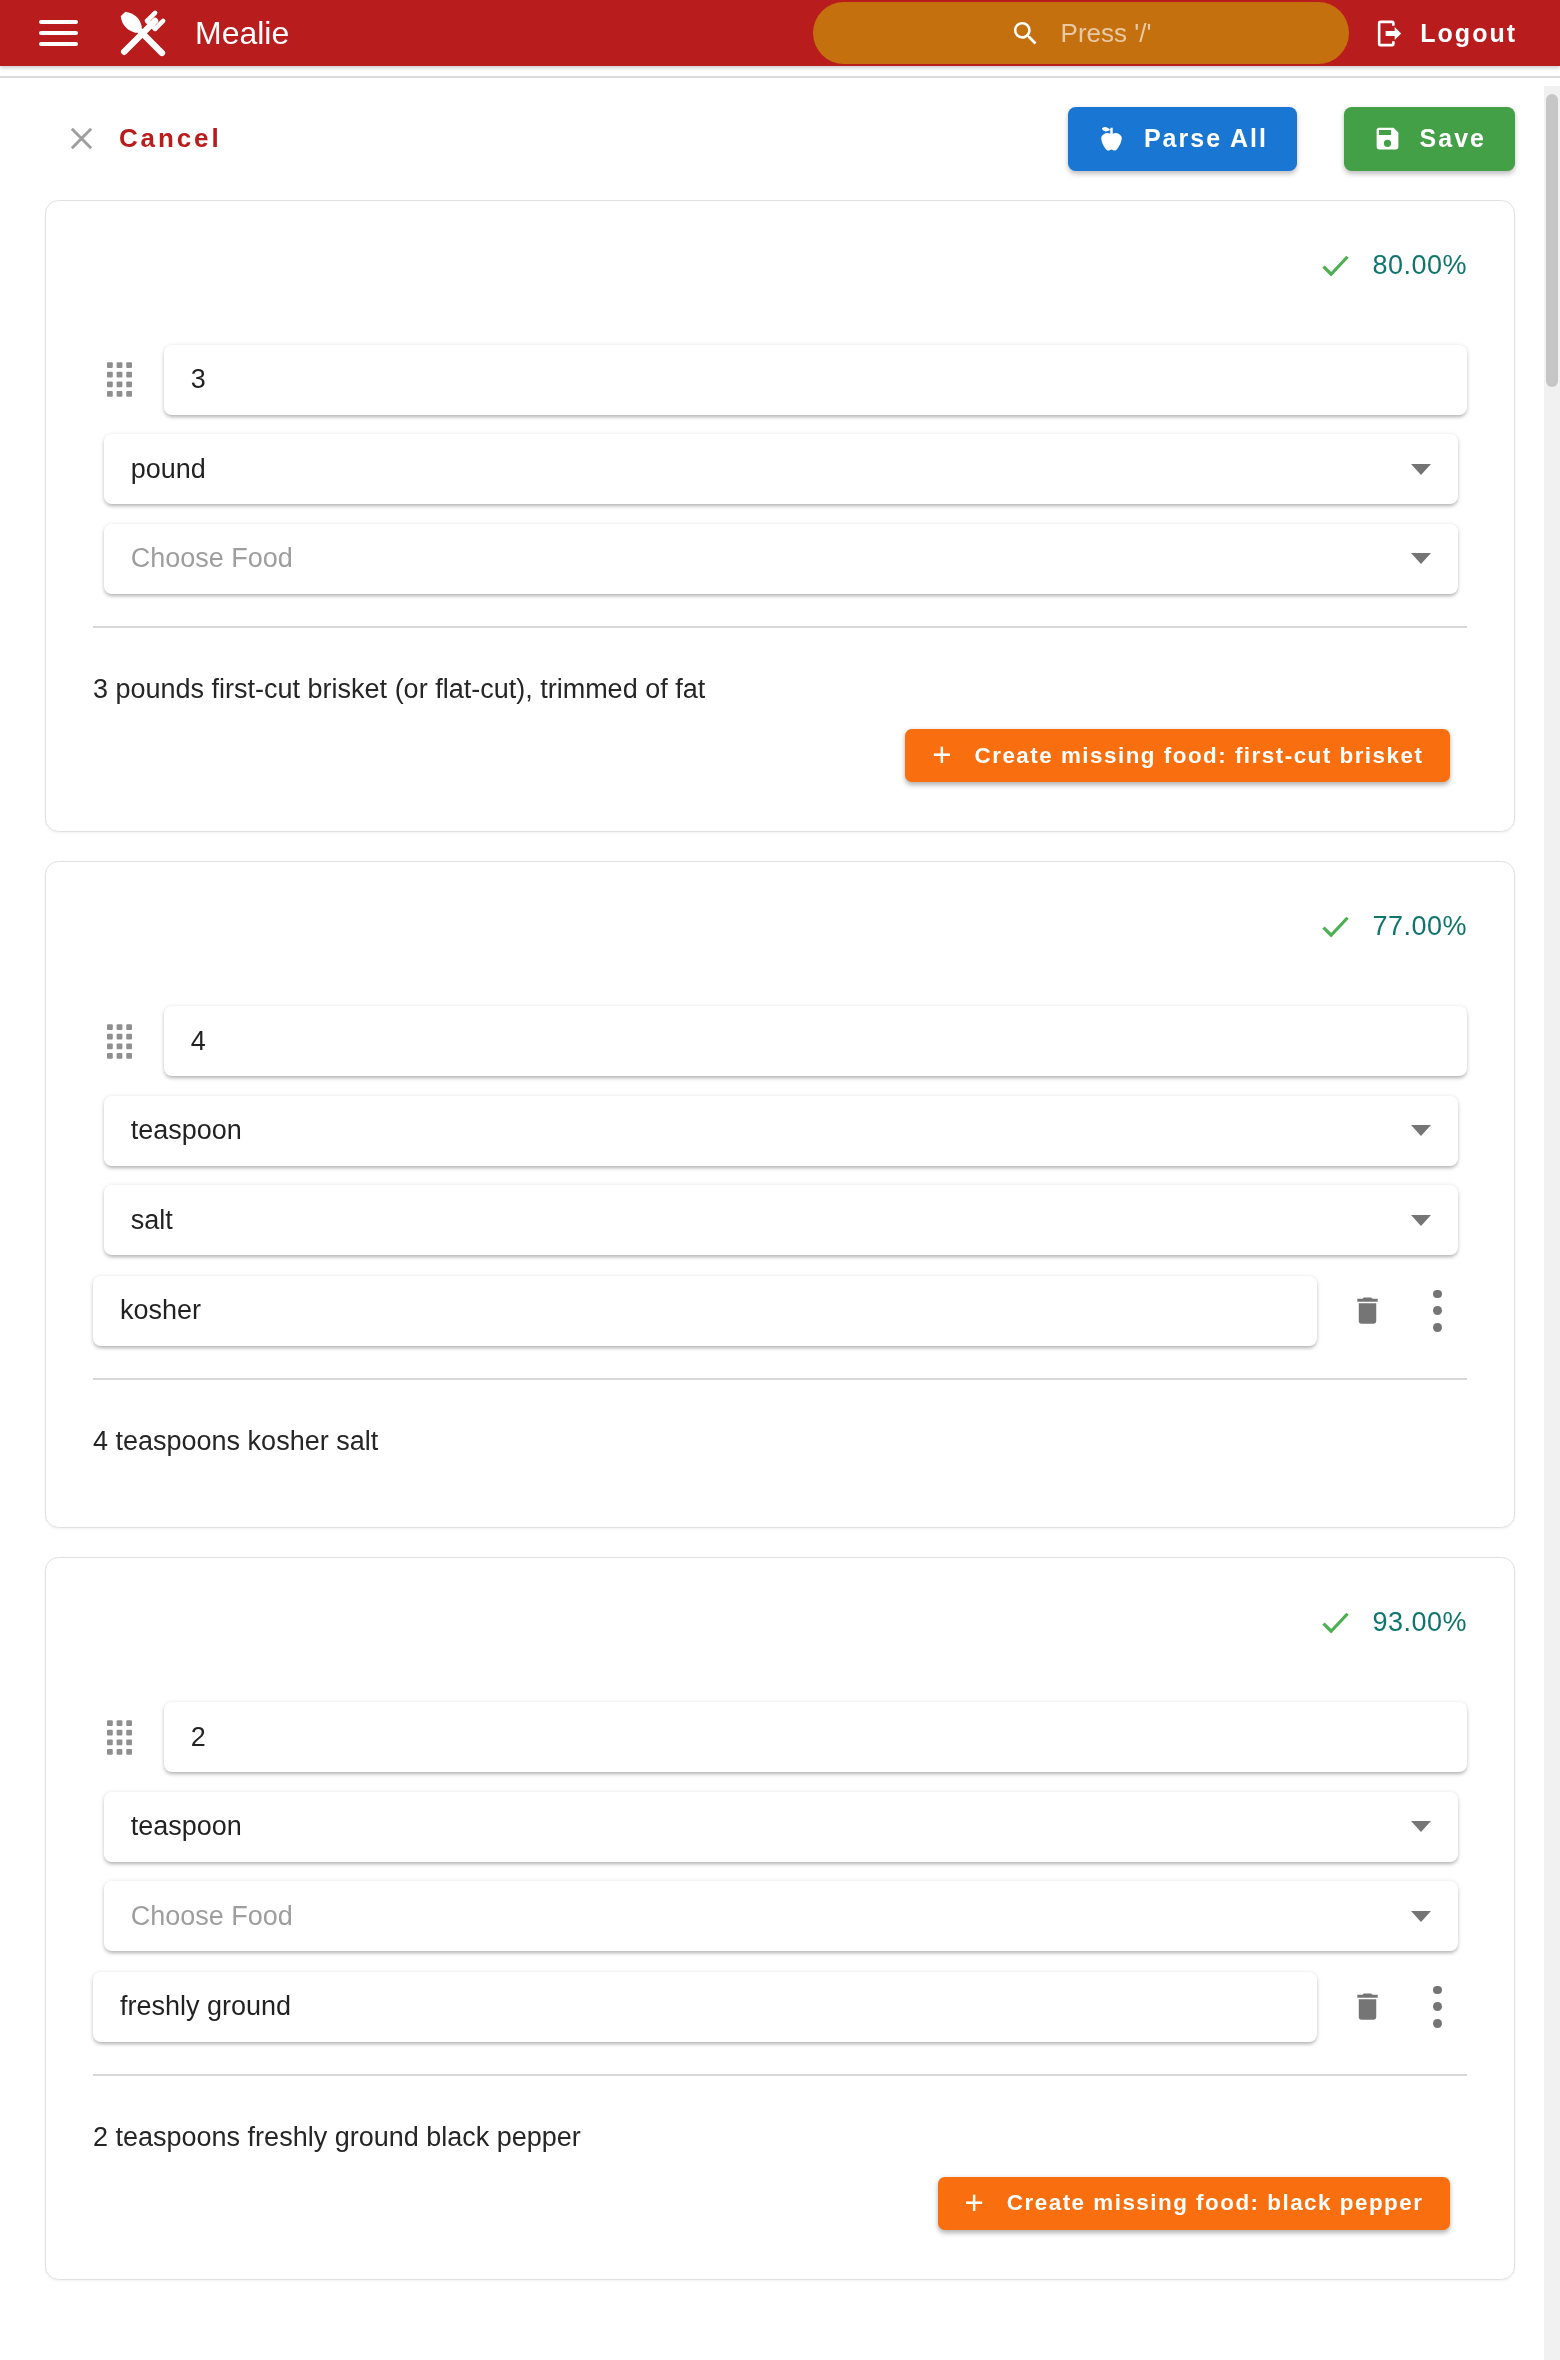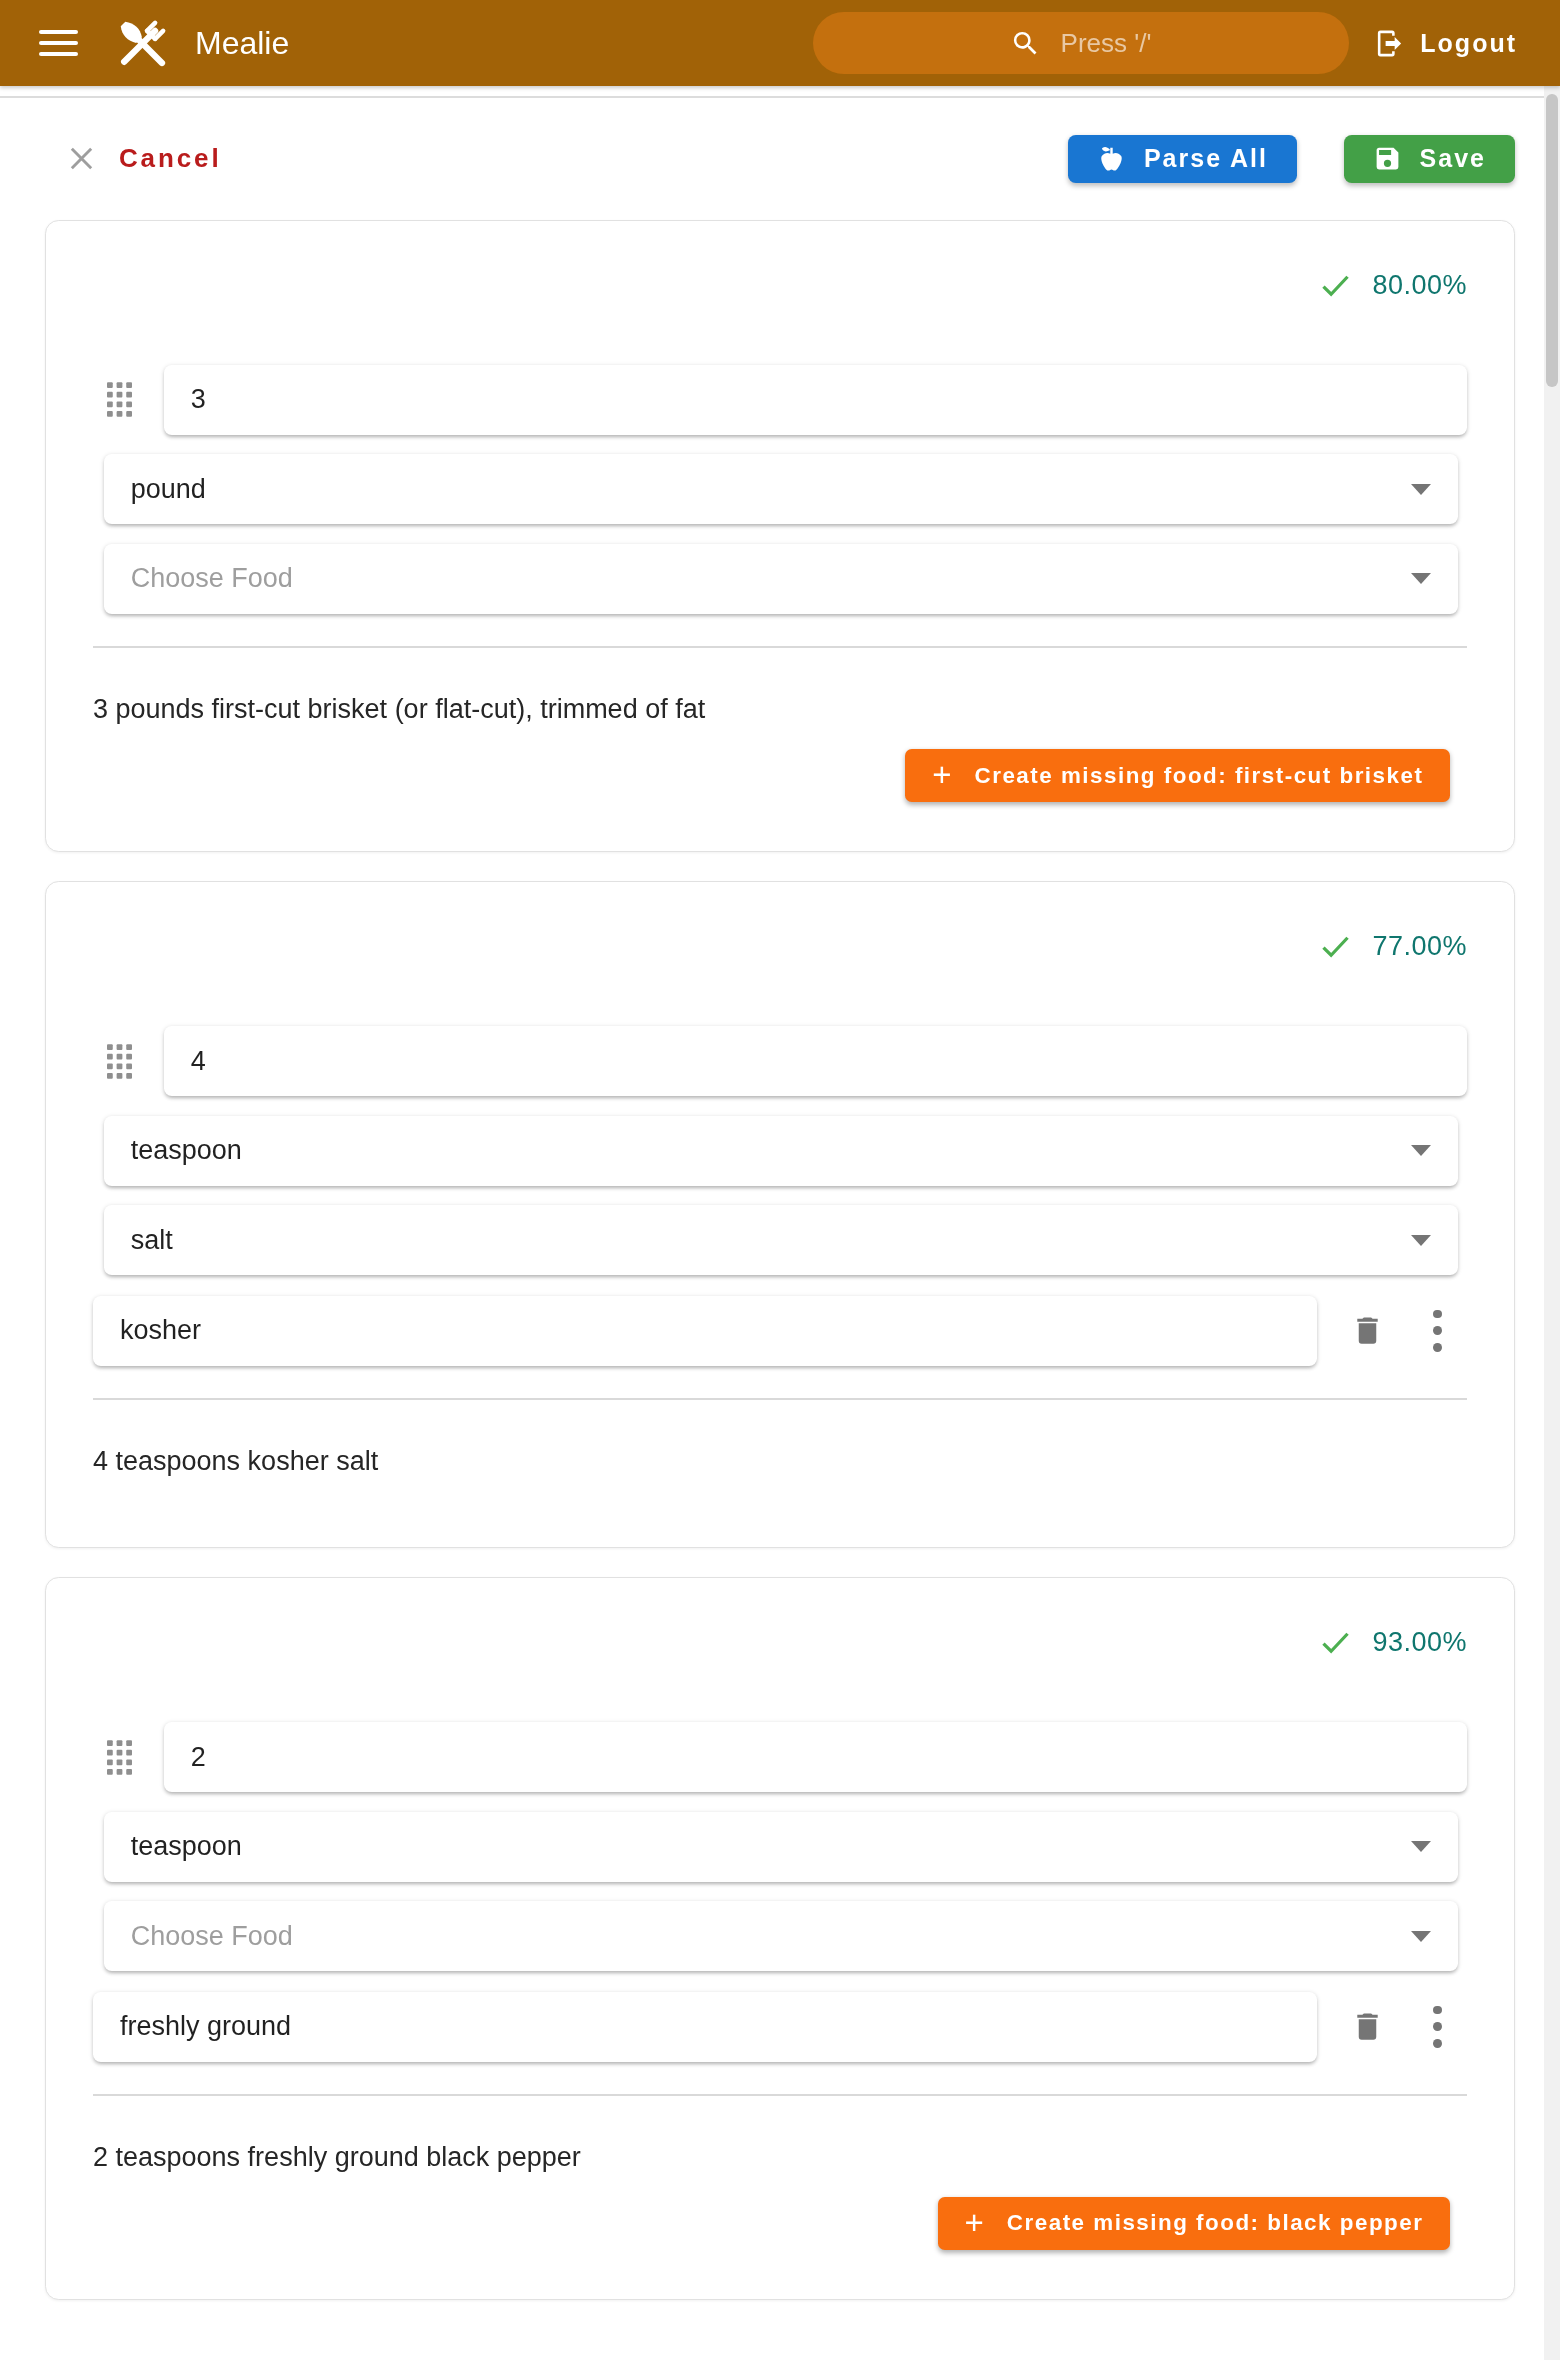--- a/index.html
+++ b/index.html
@@ -1,20 +1,20 @@
 <!DOCTYPE html>
 <html><head>
 <meta charset="utf-8">
 <style>
   * { margin:0; padding:0; box-sizing:border-box; }
   html,body { width:1560px; height:2360px; overflow:hidden; background:#fff;
     font-family:"Liberation Sans","DejaVu Sans",sans-serif; color:rgba(0,0,0,.87); }
 
   
-  .appbar { height:86px; background:#a16207; display:flex; align-items:center;
+  .appbar { height:66px; background:#b91c1c; display:flex; align-items:center;
     padding:0 43px 0 37px; box-shadow:0 2px 3.9px rgba(0,0,0,.2); position:relative; z-index:5; }
   .hamburger { width:43px; height:33px; display:flex; flex-direction:column; justify-content:space-between;
     padding:3.9px 2px; cursor:pointer; }
   .hamburger span { display:block; height:3.9px; background:#fff; border-radius:2px; }
   .logo { margin-left:35px; width:55px; height:55px; }
   .app-title { color:#fff; font-size:32px; font-weight:400; margin-left:25px; }
   .search-pill { margin-left:auto; width:536px; height:62px; background:#C4700E; border-radius:31px;
     display:flex; align-items:center; padding:16px 25px; cursor:text;justify-content:center; }
   .search-pill svg { width:31px; height:31px; flex:none; }
   .search-ph { margin-left:19.5px; font-size:26px; color:rgba(255,255,255,.62); }
@@ -32,21 +32,21 @@
 
   
   main { padding:0 45px; }
   .toolbar { margin-top:29px; height:64px; display:flex; align-items:center; }
   .cancel-btn { display:flex; align-items:center; gap:23.4px; background:none; border:none;
     color:#b91c1c; font-size:26px; font-weight:700; letter-spacing:2.9px; cursor:pointer;
     margin-left:21.5px; font-family:inherit; }
   .cancel-btn svg { width:29px; height:29px; }
   .toolbar-right { margin-left:auto; display:flex; gap:47px; }
   .btn { display:flex; align-items:center; border:none; border-radius:7.8px; color:#fff;
-    font-size:25px; font-weight:700; letter-spacing:2px; height:48px; padding:0 29px; gap:17.6px;
+    font-size:25px; font-weight:700; letter-spacing:2px; height:64px; padding:0 29px; gap:17.6px;
     cursor:pointer; box-shadow:0 2.9px 4.9px rgba(0,0,0,.25); font-family:inherit; }
   .btn svg { width:29px; height:29px; }
   .btn-parse { background:#1976D2; }
   .btn-save { background:#43A047; }
 
   
   .card { margin-top:29px; border:1px solid #E1E1E1; border-radius:13.7px; background:#fff;
     box-shadow:0 1px 2.9px rgba(0,0,0,.06); padding:47px 47px 49px 47px; }
   .conf-row { display:flex; justify-content:flex-end; align-items:center; gap:19.5px; height:35px; }
   .conf-row svg { width:35px; height:35px; }

